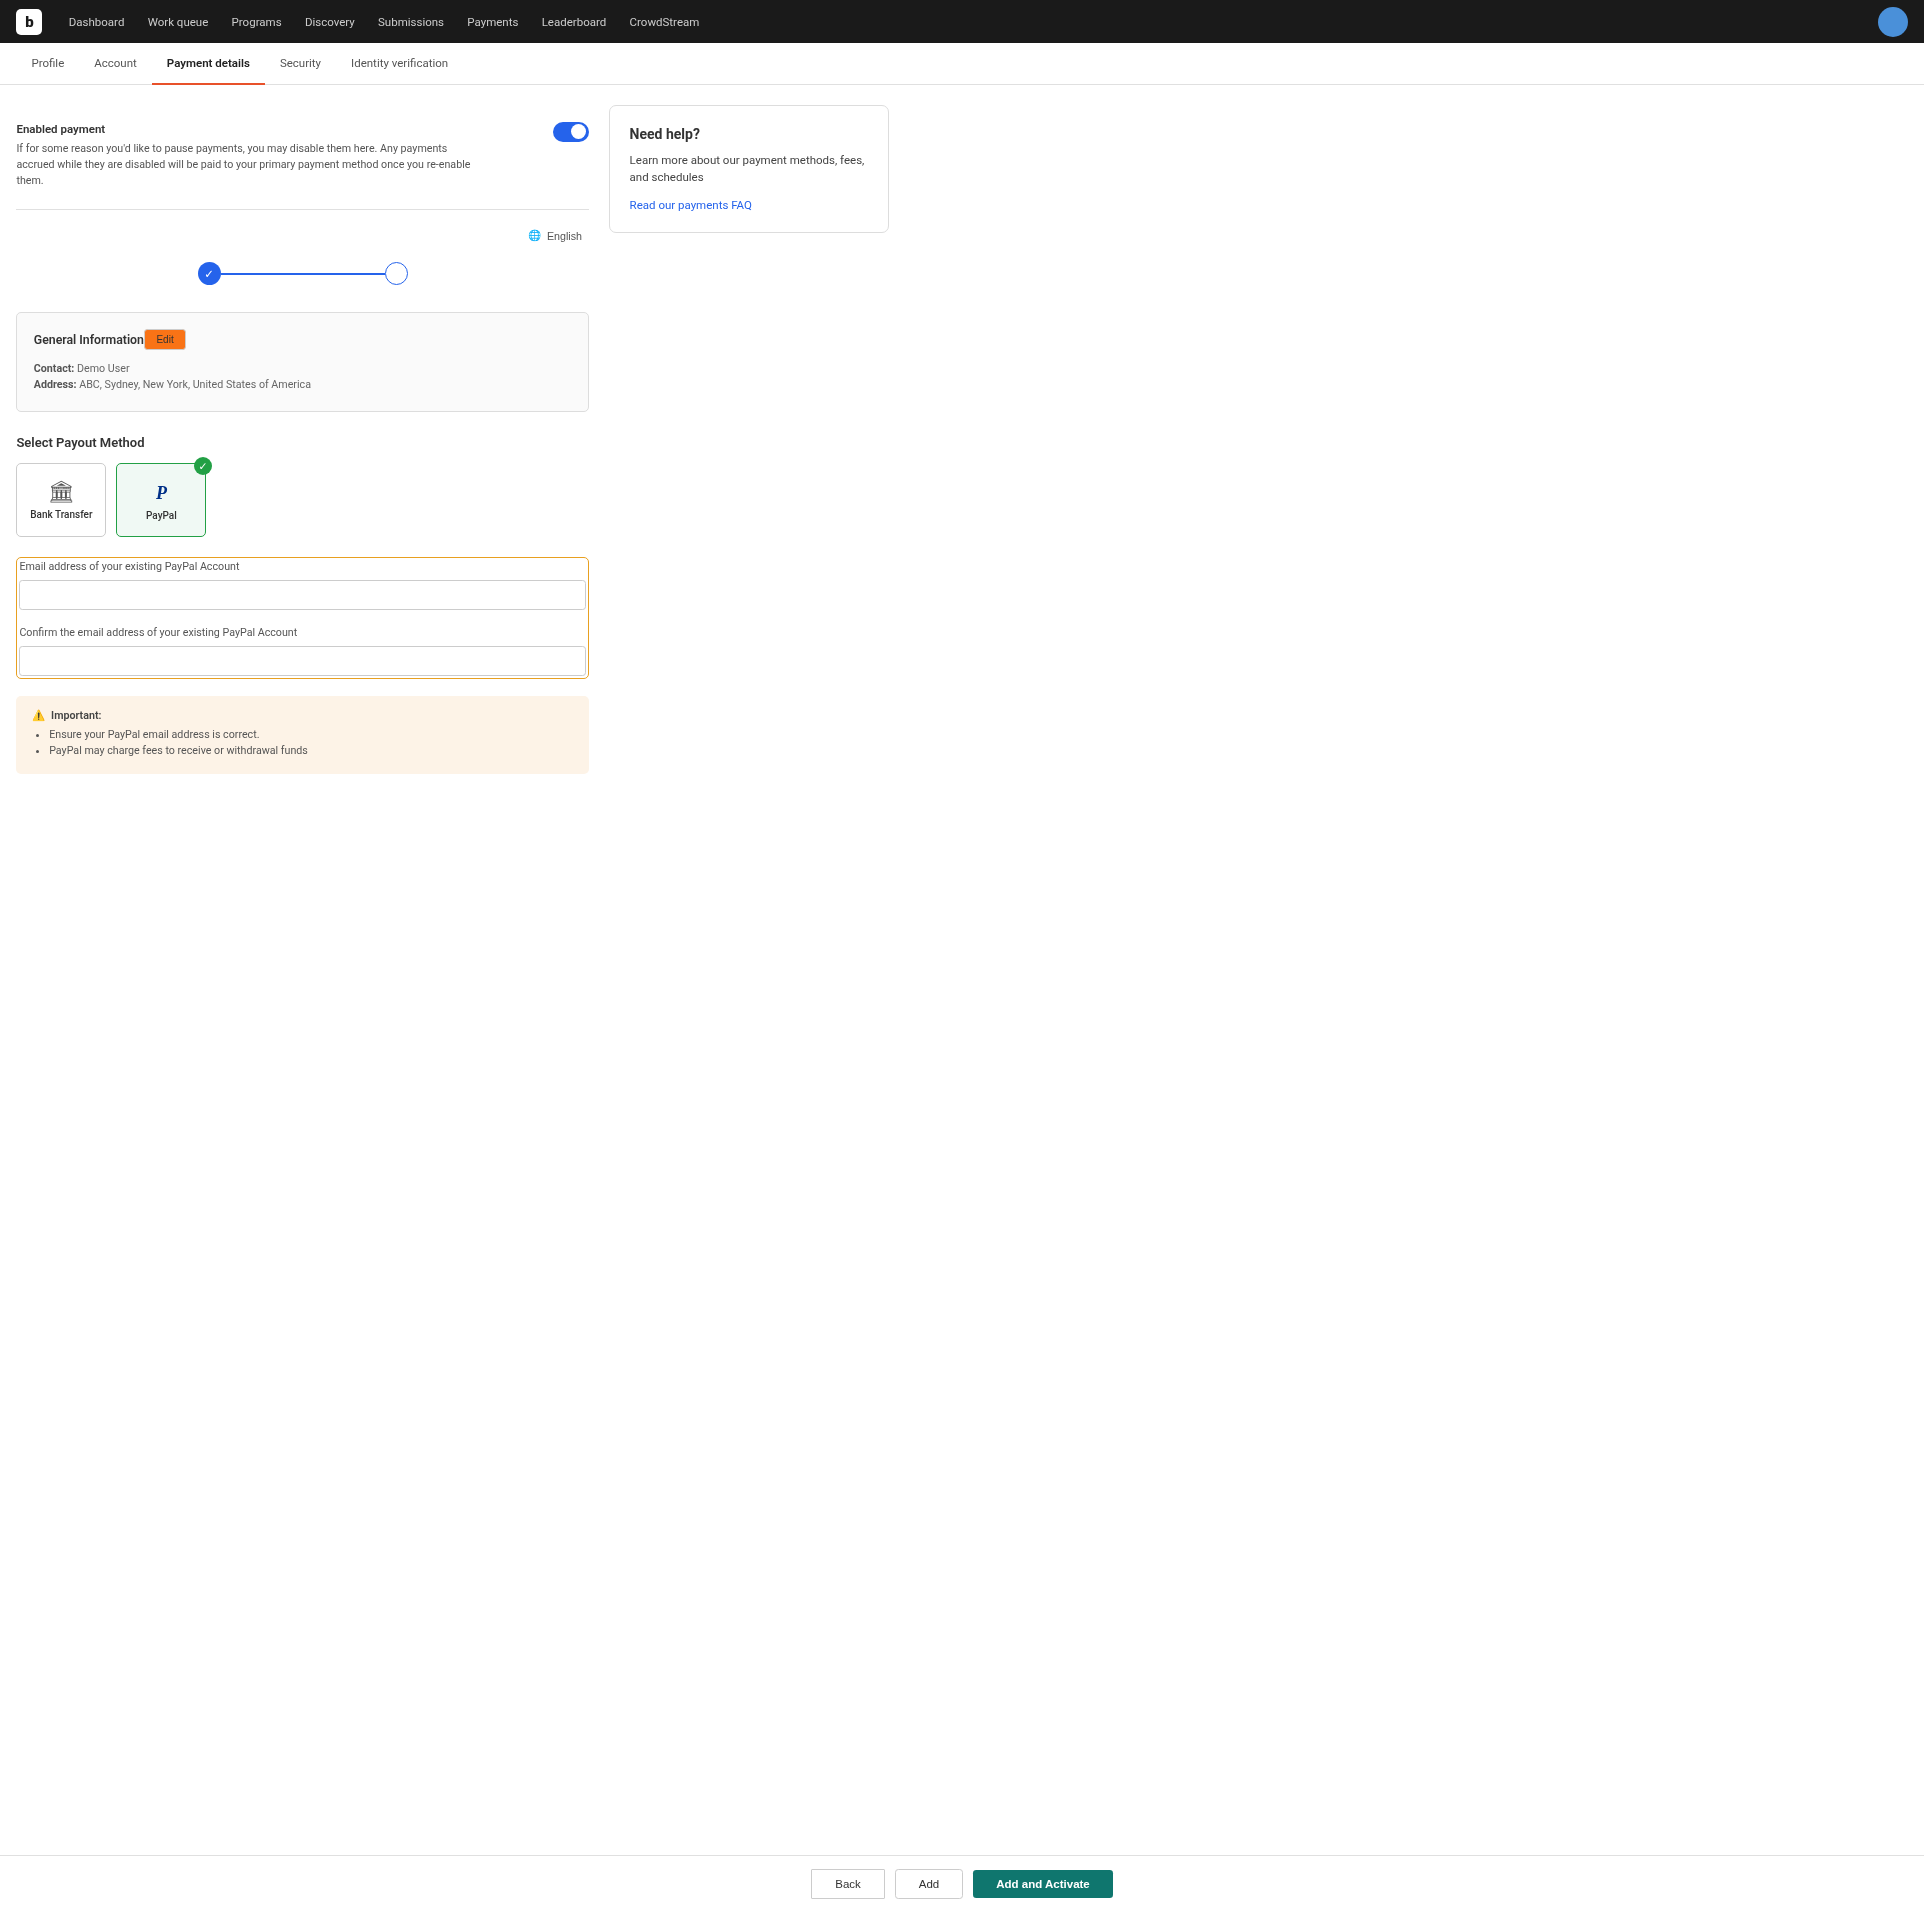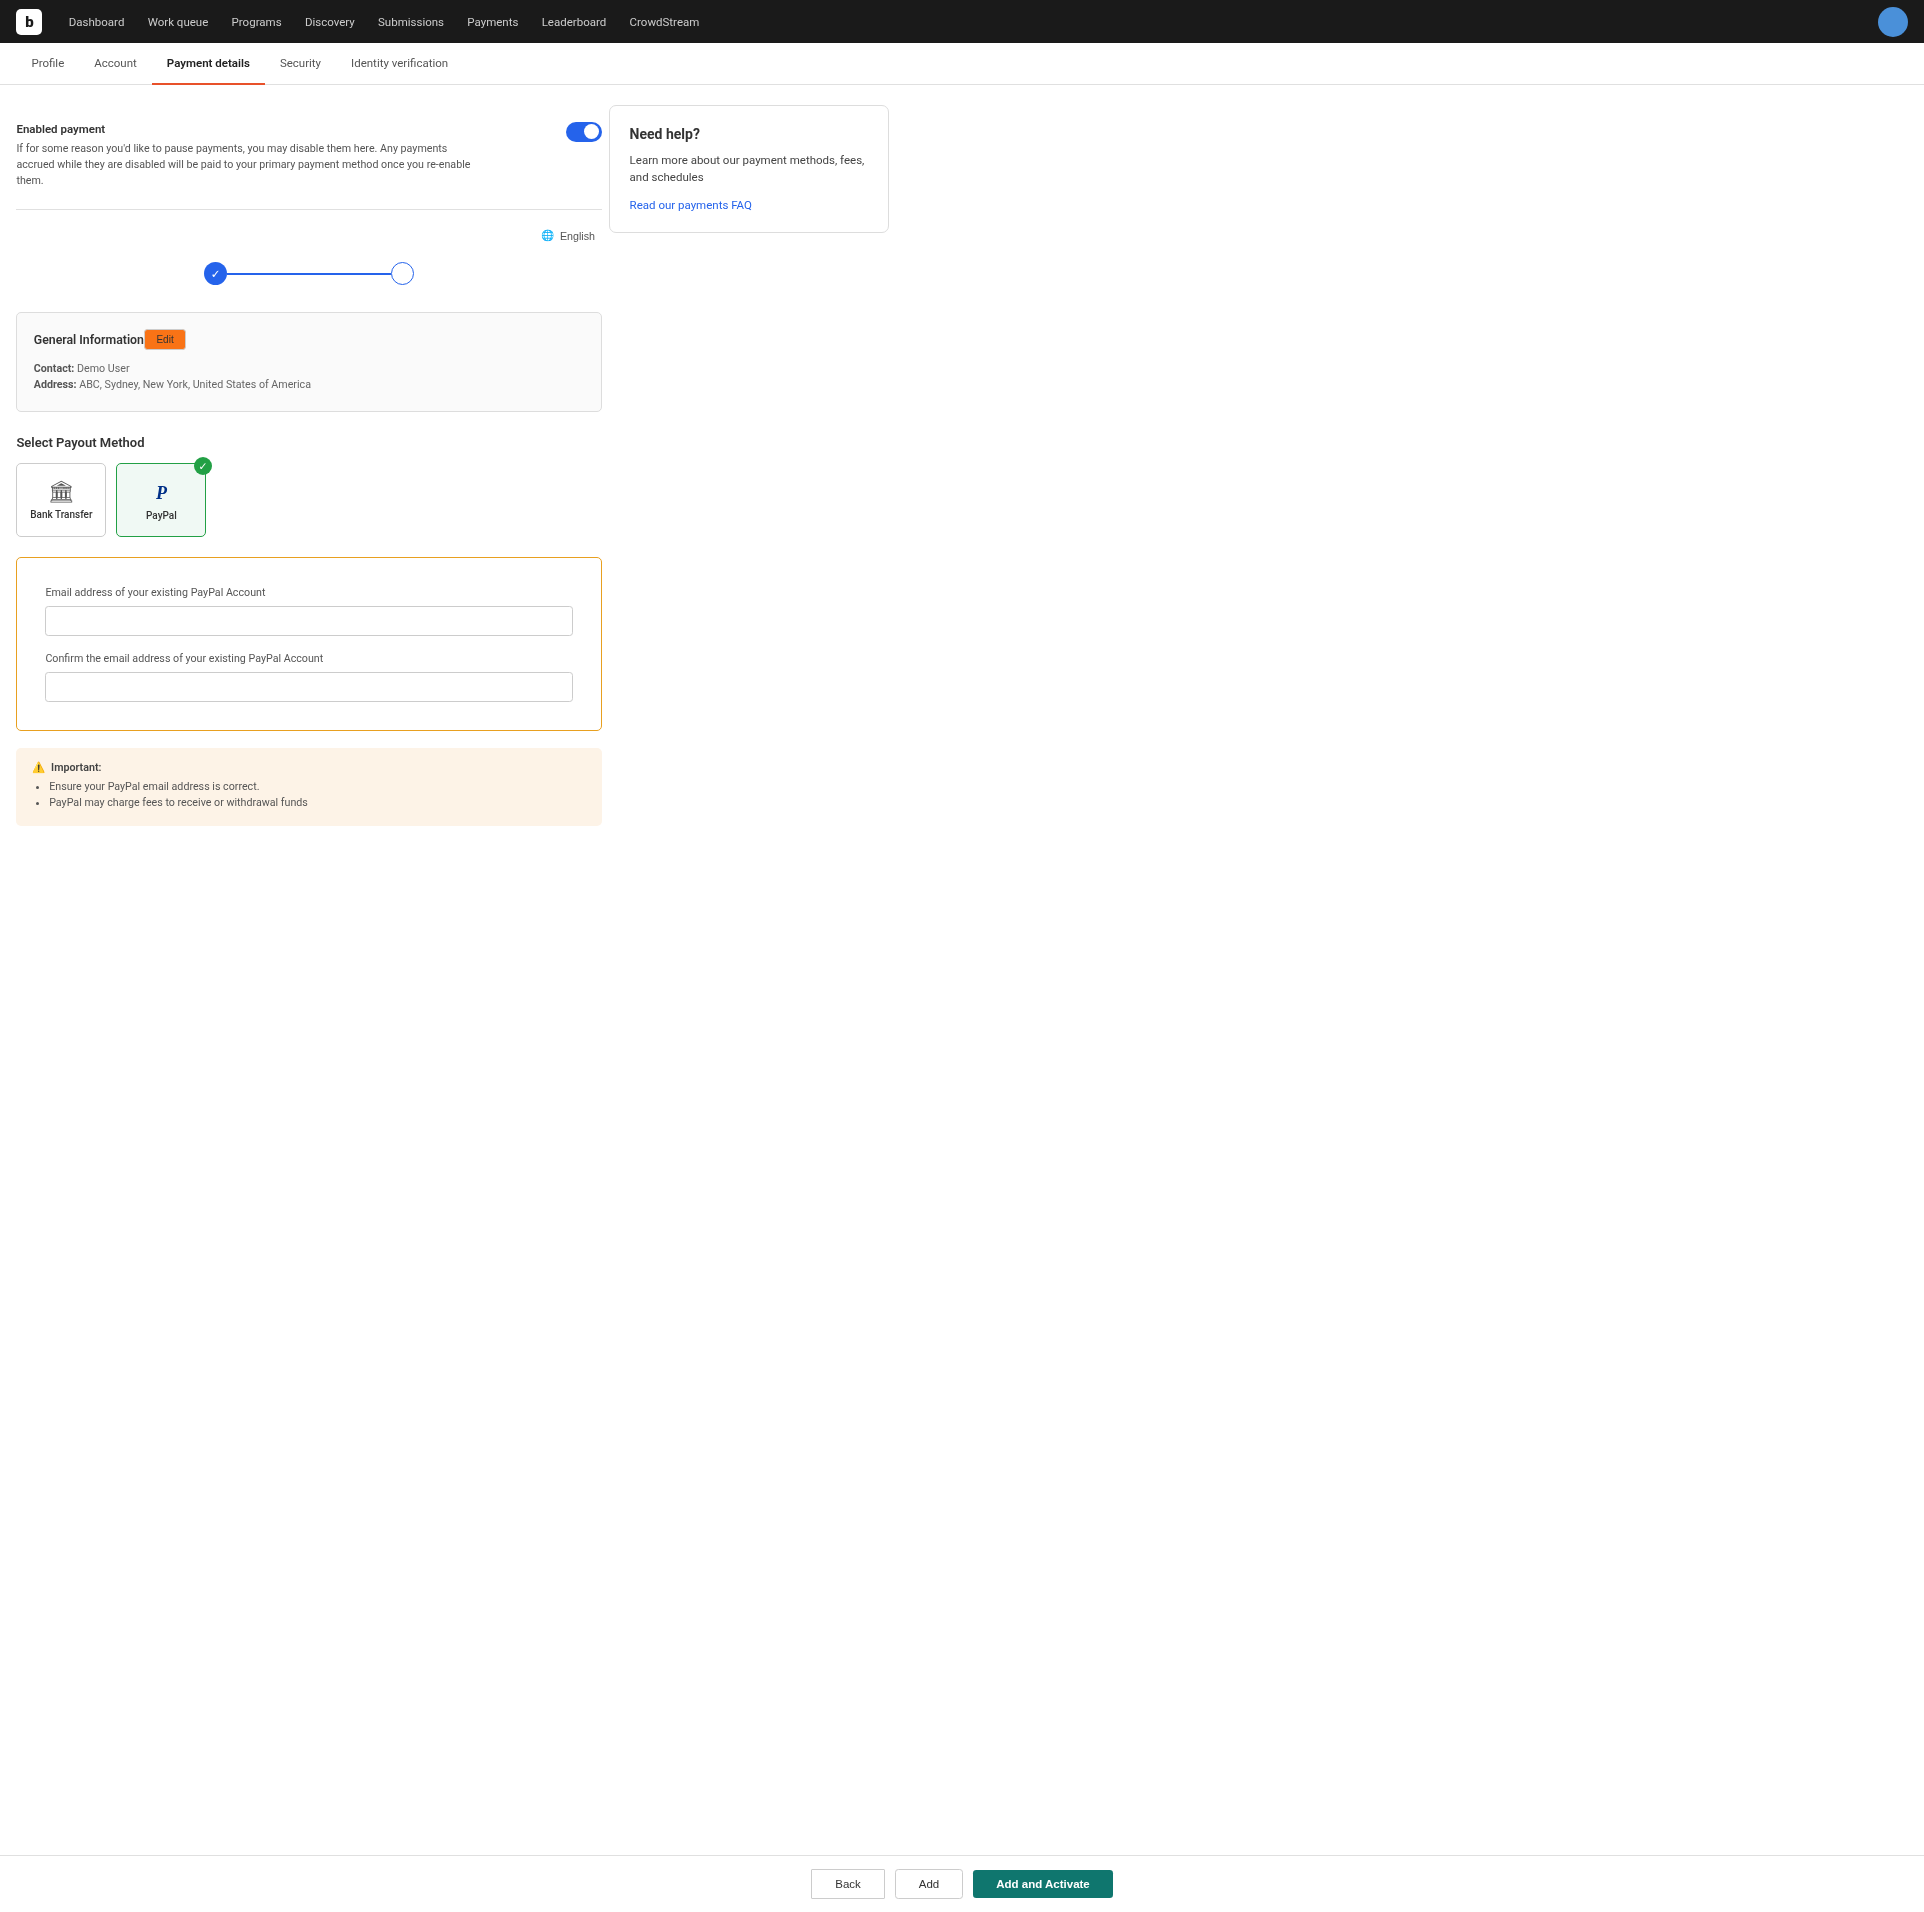--- a/index.html
+++ b/index.html
@@ -64,21 +64,21 @@
     .page-tab.active {
       color: #222;
       font-weight: 600;
       border-bottom-color: #e8512a;
     }
 
     
     .main-content {
       display: flex;
       padding: 20px 16.4px;
-      gap: 7px;
+      gap: 20px;
       max-width: 905px;
     }
     .left-column {
       flex: 1;
       min-width: 0;
     }
     .right-column {
       width: 280px;
       flex-shrink: 0;
     }
@@ -268,21 +268,21 @@
       align-items: center;
       justify-content: center;
       color: #fff;
       font-size: 10.7px;
     }
 
     
     .paypal-form {
       border: 1.6px solid #e8a020;
       border-radius: 5px;
-      padding: 28px;
+      padding: 2px;
       margin-bottom: 16.4px;
     }
     .form-field-label {
       font-size: 10.7px;
       color: #555;
       margin-bottom: 6.6px;
     }
     .form-input {
       width: 100%;
       border: 0.8px solid #ccc;

